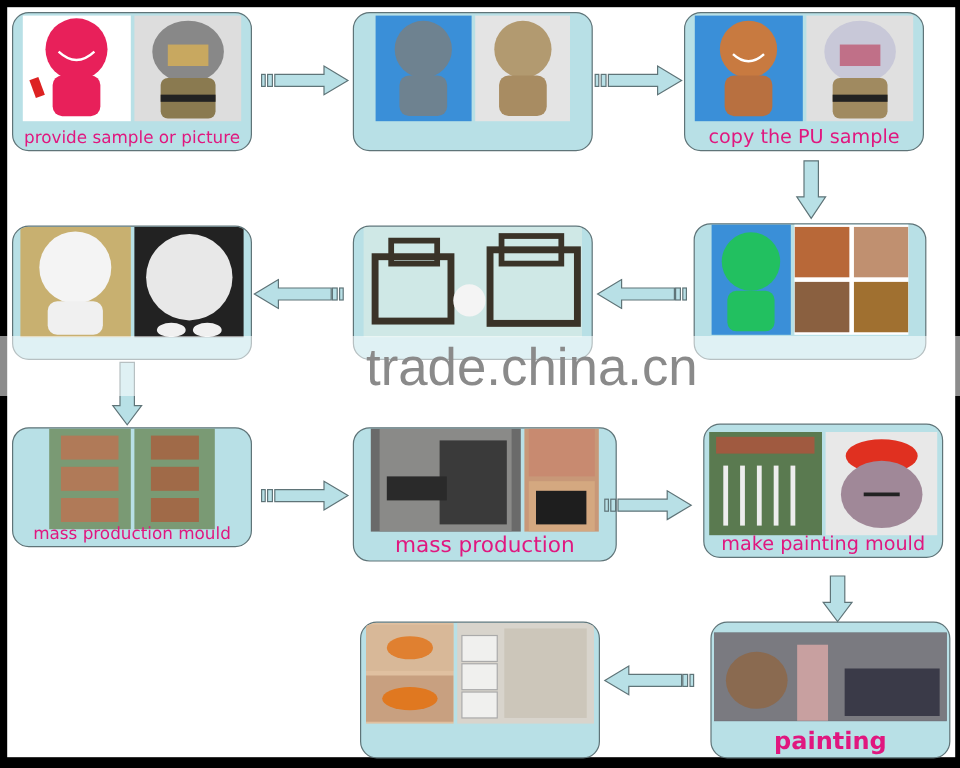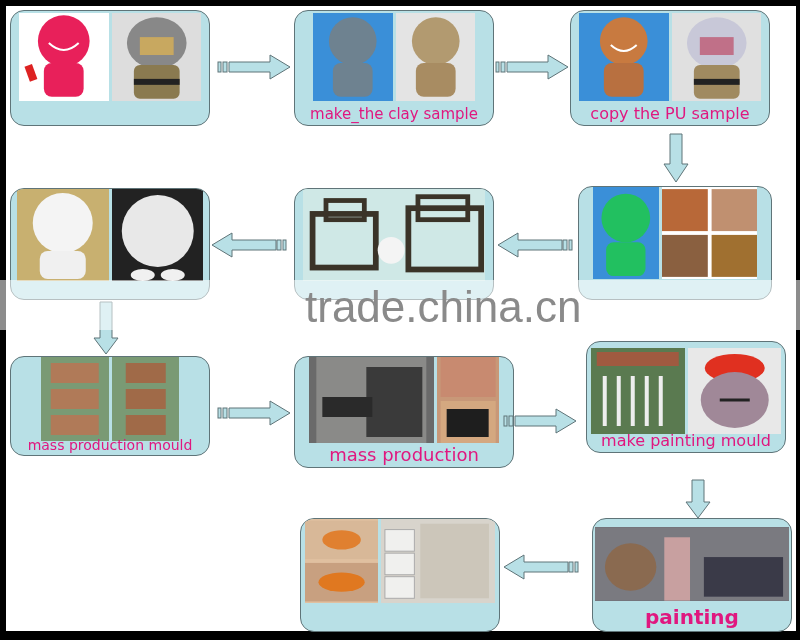--- a/index.html
+++ b/index.html
@@ -30,38 +30,38 @@
     </div>
     <div class="ph" style="background:#ddd;">
       <svg width="100%" height="100%" viewBox="0 0 90 88">
           <ellipse cx="45" cy="30" rx="30" ry="26" fill="#888"></ellipse>
           <rect x="28" y="24" width="34" height="18" fill="#c8a860"></rect>
           <rect x="22" y="52" width="46" height="34" rx="6" fill="#8a7a50"></rect>
           <rect x="22" y="66" width="46" height="6" fill="#222"></rect>
         </svg>
     </div>
   </div>
+  <div class="label" style="font-size:14px;">provide sample or picture</div>
 </div>
 
 <div class="step" style="left:294px;top:10px;width:200px;height:116px;">
   <div class="photos" style="height:88px;left:18px;right:18px;">
     <div class="ph" style="background:#3a8fd8;">
       <svg width="100%" height="100%" viewBox="0 0 80 88">
           <circle cx="40" cy="28" r="24" fill="#6e8290"></circle>
           <rect x="20" y="50" width="40" height="34" rx="8" fill="#6e8290"></rect>
         </svg>
     </div>
     <div class="ph" style="background:#e4e4e4;">
       <svg width="100%" height="100%" viewBox="0 0 80 88">
           <circle cx="40" cy="28" r="24" fill="#b29a70"></circle>
           <rect x="20" y="50" width="40" height="34" rx="8" fill="#a88c62"></rect>
         </svg>
     </div>
   </div>
-  <div class="label" style="font-size:15px;">make_the clay sample</div>
 </div>
 
 <div class="step" style="left:570px;top:10px;width:200px;height:116px;">
   <div class="photos" style="height:88px;">
     <div class="ph" style="background:#3a8fd8;">
       <svg width="100%" height="100%" viewBox="0 0 90 88">
           <circle cx="45" cy="28" r="24" fill="#c87a40"></circle>
           <path d="M32 32 Q45 44 58 32" stroke="#fff" stroke-width="2" fill="none"></path>
           <rect x="25" y="50" width="40" height="34" rx="8" fill="#b87040"></rect>
         </svg>
@@ -162,21 +162,21 @@
       <svg width="100%" height="100%" viewBox="0 0 55 86">
           <rect x="0" y="0" width="55" height="40" fill="#c88a70"></rect>
           <rect x="0" y="44" width="55" height="42" fill="#d4a880"></rect>
           <rect x="6" y="52" width="42" height="28" fill="#1e1e1e"></rect>
         </svg>
     </div>
   </div>
   <div class="label" style="font-size:18px;">mass production</div>
 </div>
 
-<div class="step" style="left:586px;top:341px;width:200px;height:112px;">
+<div class="step" style="left:586px;top:353px;width:200px;height:112px;">
   <div class="photos" style="height:86px;top:6px;left:4px;right:4px;">
     <div class="ph" style="background:#5a7a50;">
       <svg width="100%" height="100%" viewBox="0 0 90 86">
           <rect x="4" y="4" width="82" height="14" fill="#a05a40"></rect>
           <rect x="10" y="28" width="4" height="50" fill="#eee"></rect>
           <rect x="24" y="28" width="4" height="50" fill="#eee"></rect>
           <rect x="38" y="28" width="4" height="50" fill="#eee"></rect>
           <rect x="52" y="28" width="4" height="50" fill="#eee"></rect>
           <rect x="66" y="28" width="4" height="50" fill="#eee"></rect>
         </svg>

